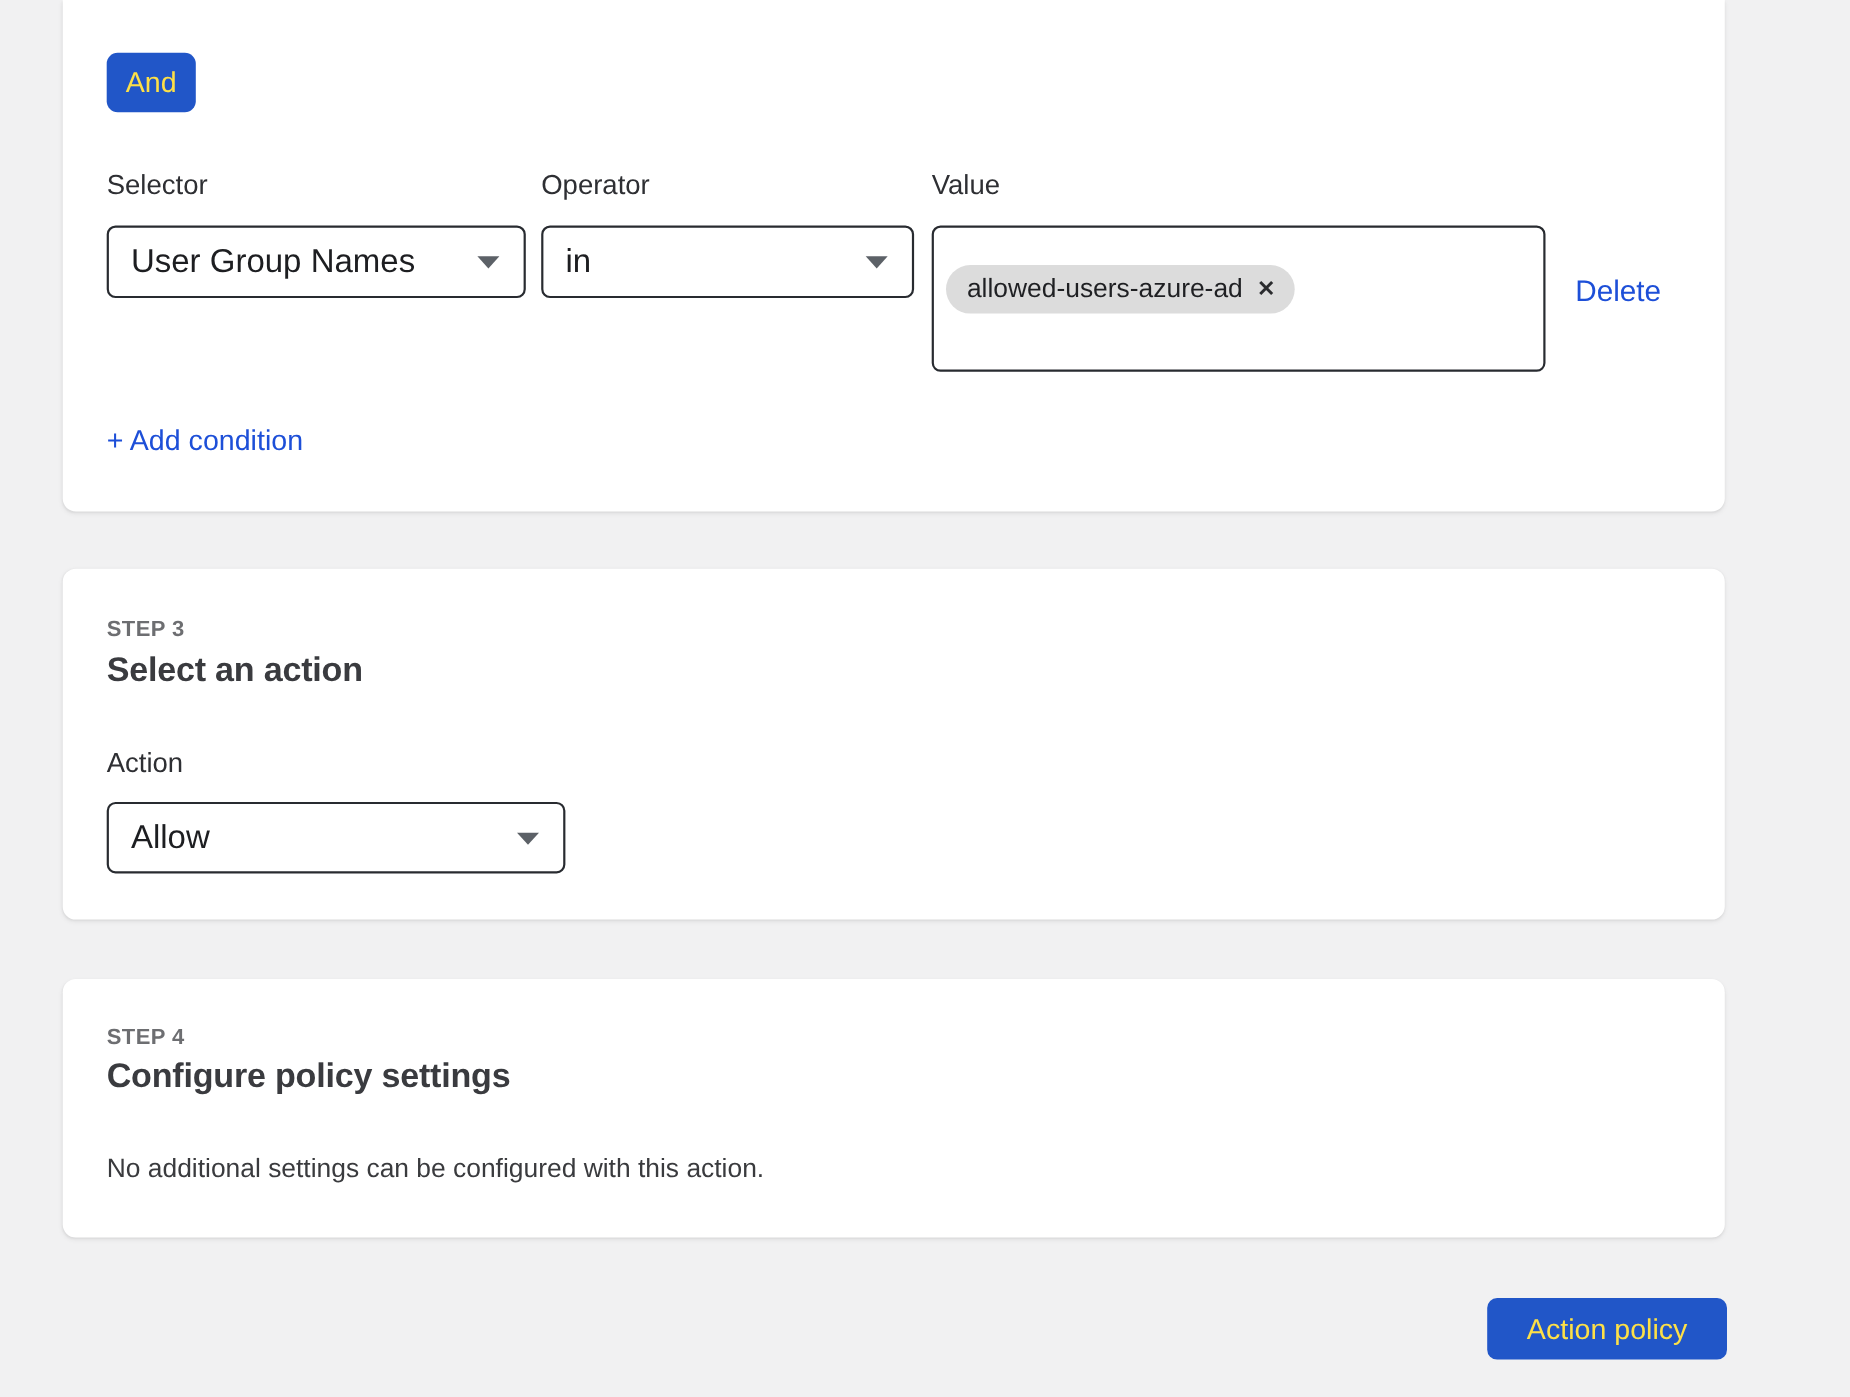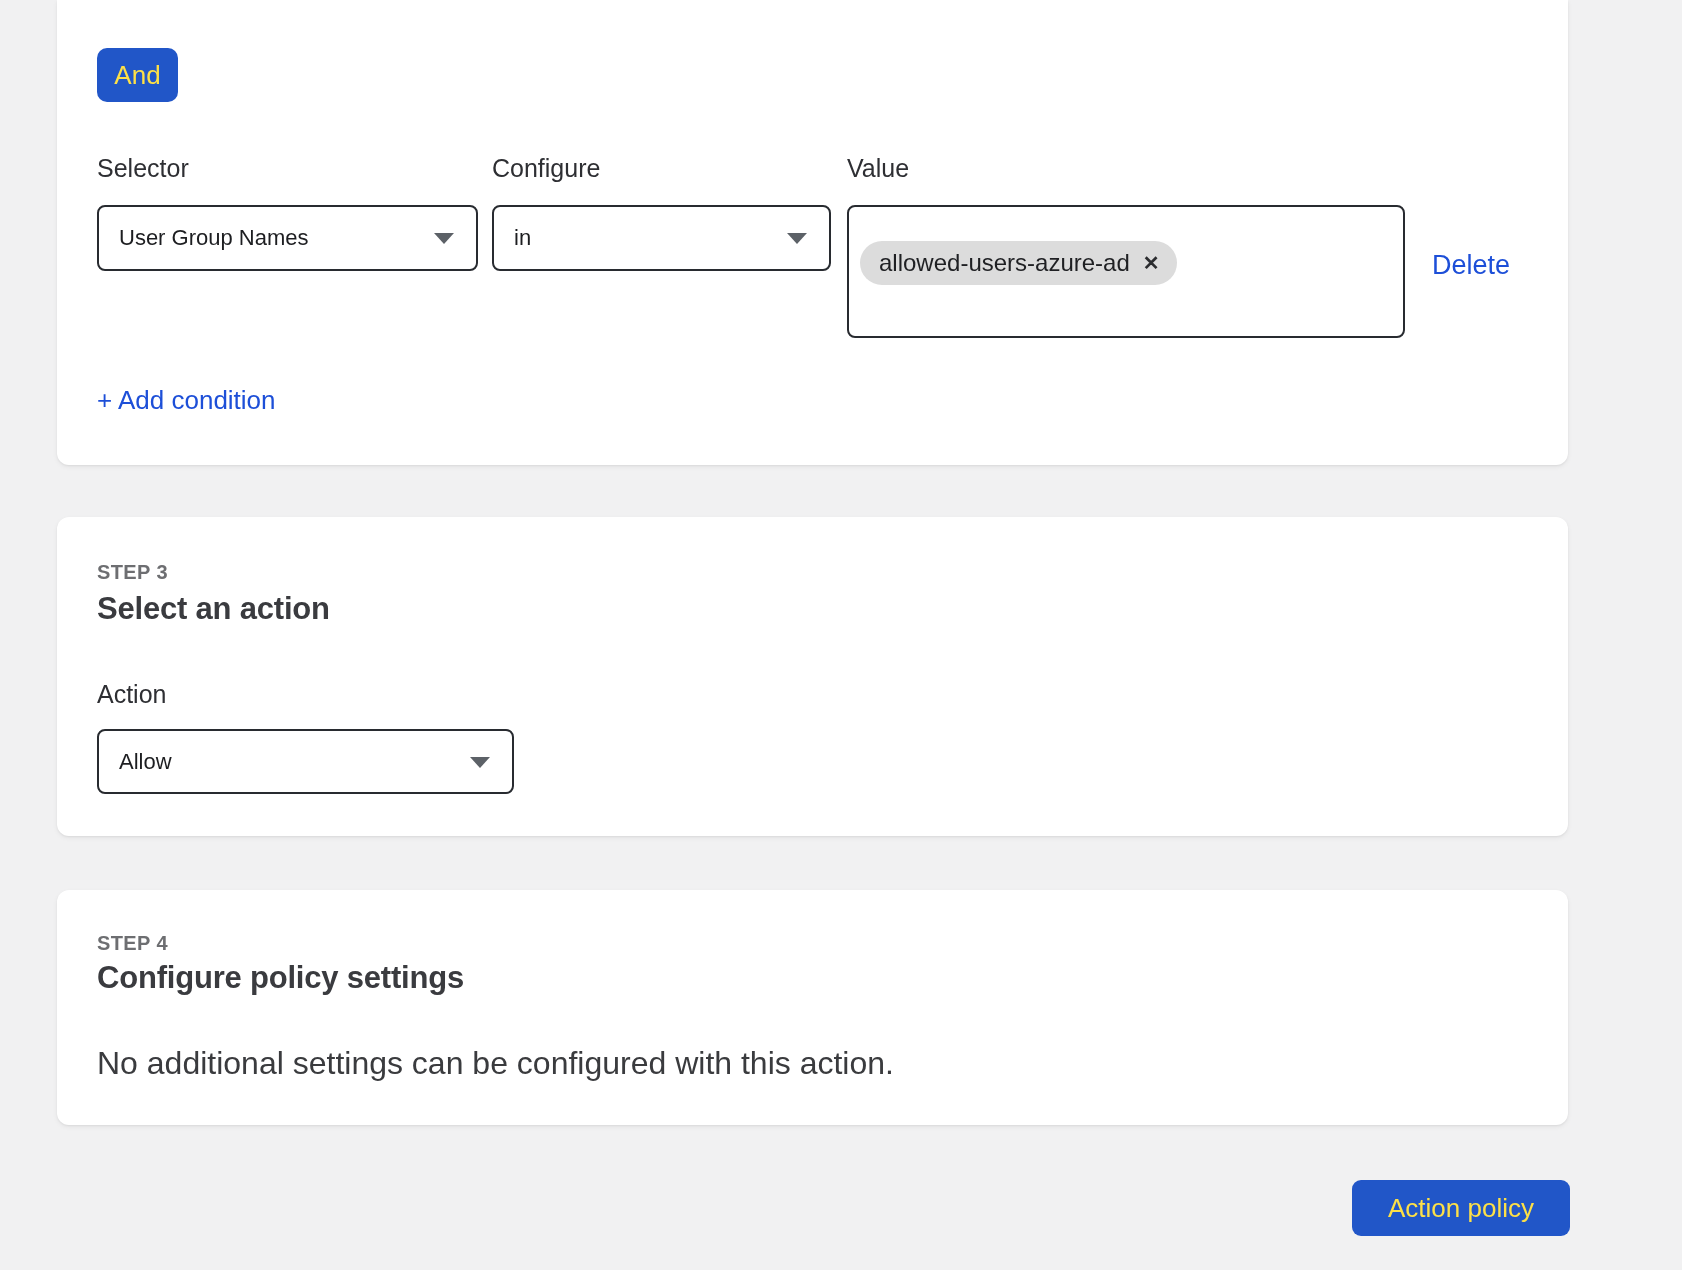--- a/index.html
+++ b/index.html
@@ -54,21 +54,21 @@
   .select {
     position:absolute;
     top:205px;
     height:66px;
     background:#ffffff;
     border:2px solid #282b30;
     border-radius:8px;
     display:flex;
     align-items:center;
     padding-left:20px;
-    font-size:22px;
+    font-size:30px;
     color:#1d1e21;
     cursor:pointer;
   }
   #selector-select { left:40px;  width:381px; }
   #operator-select { left:435px; width:339px; }
 
   .caret {
     position:absolute;
     right:22px;
     top:50%;
@@ -141,37 +141,37 @@
   #step3-label { top:44px; }
   #step3-title { top:74px; }
   #action-label { position:absolute; left:40px; top:163px; font-size:25px; color:#2e2f33; }
   #action-select { left:40px; top:212px; width:417px; height:65px; }
 
   #step4-label { top:42px; }
   #step4-title { top:70px; }
   #step4-description {
     position:absolute;
     left:40px; top:156px;
-    font-size:32px;
+    font-size:24px;
     color:#3a3b3e;
     line-height:34px;
   }
 </style>
 </head>
 <body>
 
 <div class="page">
 
   <section class="card" id="card-condition">
 
     <button class="btn-primary" id="and-button">And</button>
 
     <div class="field-label" id="selector-label">Selector</div>
 
-    <div class="field-label" id="operator-label">Configure</div>
+    <div class="field-label" id="operator-label">Operator</div>
 
     <div class="field-label" id="value-label">Value</div>
 
     <div class="select" id="selector-select">
       <span>User Group Names</span>
       <span class="caret"></span>
     </div>
 
     <div class="select" id="operator-select">
       <span>in</span>

